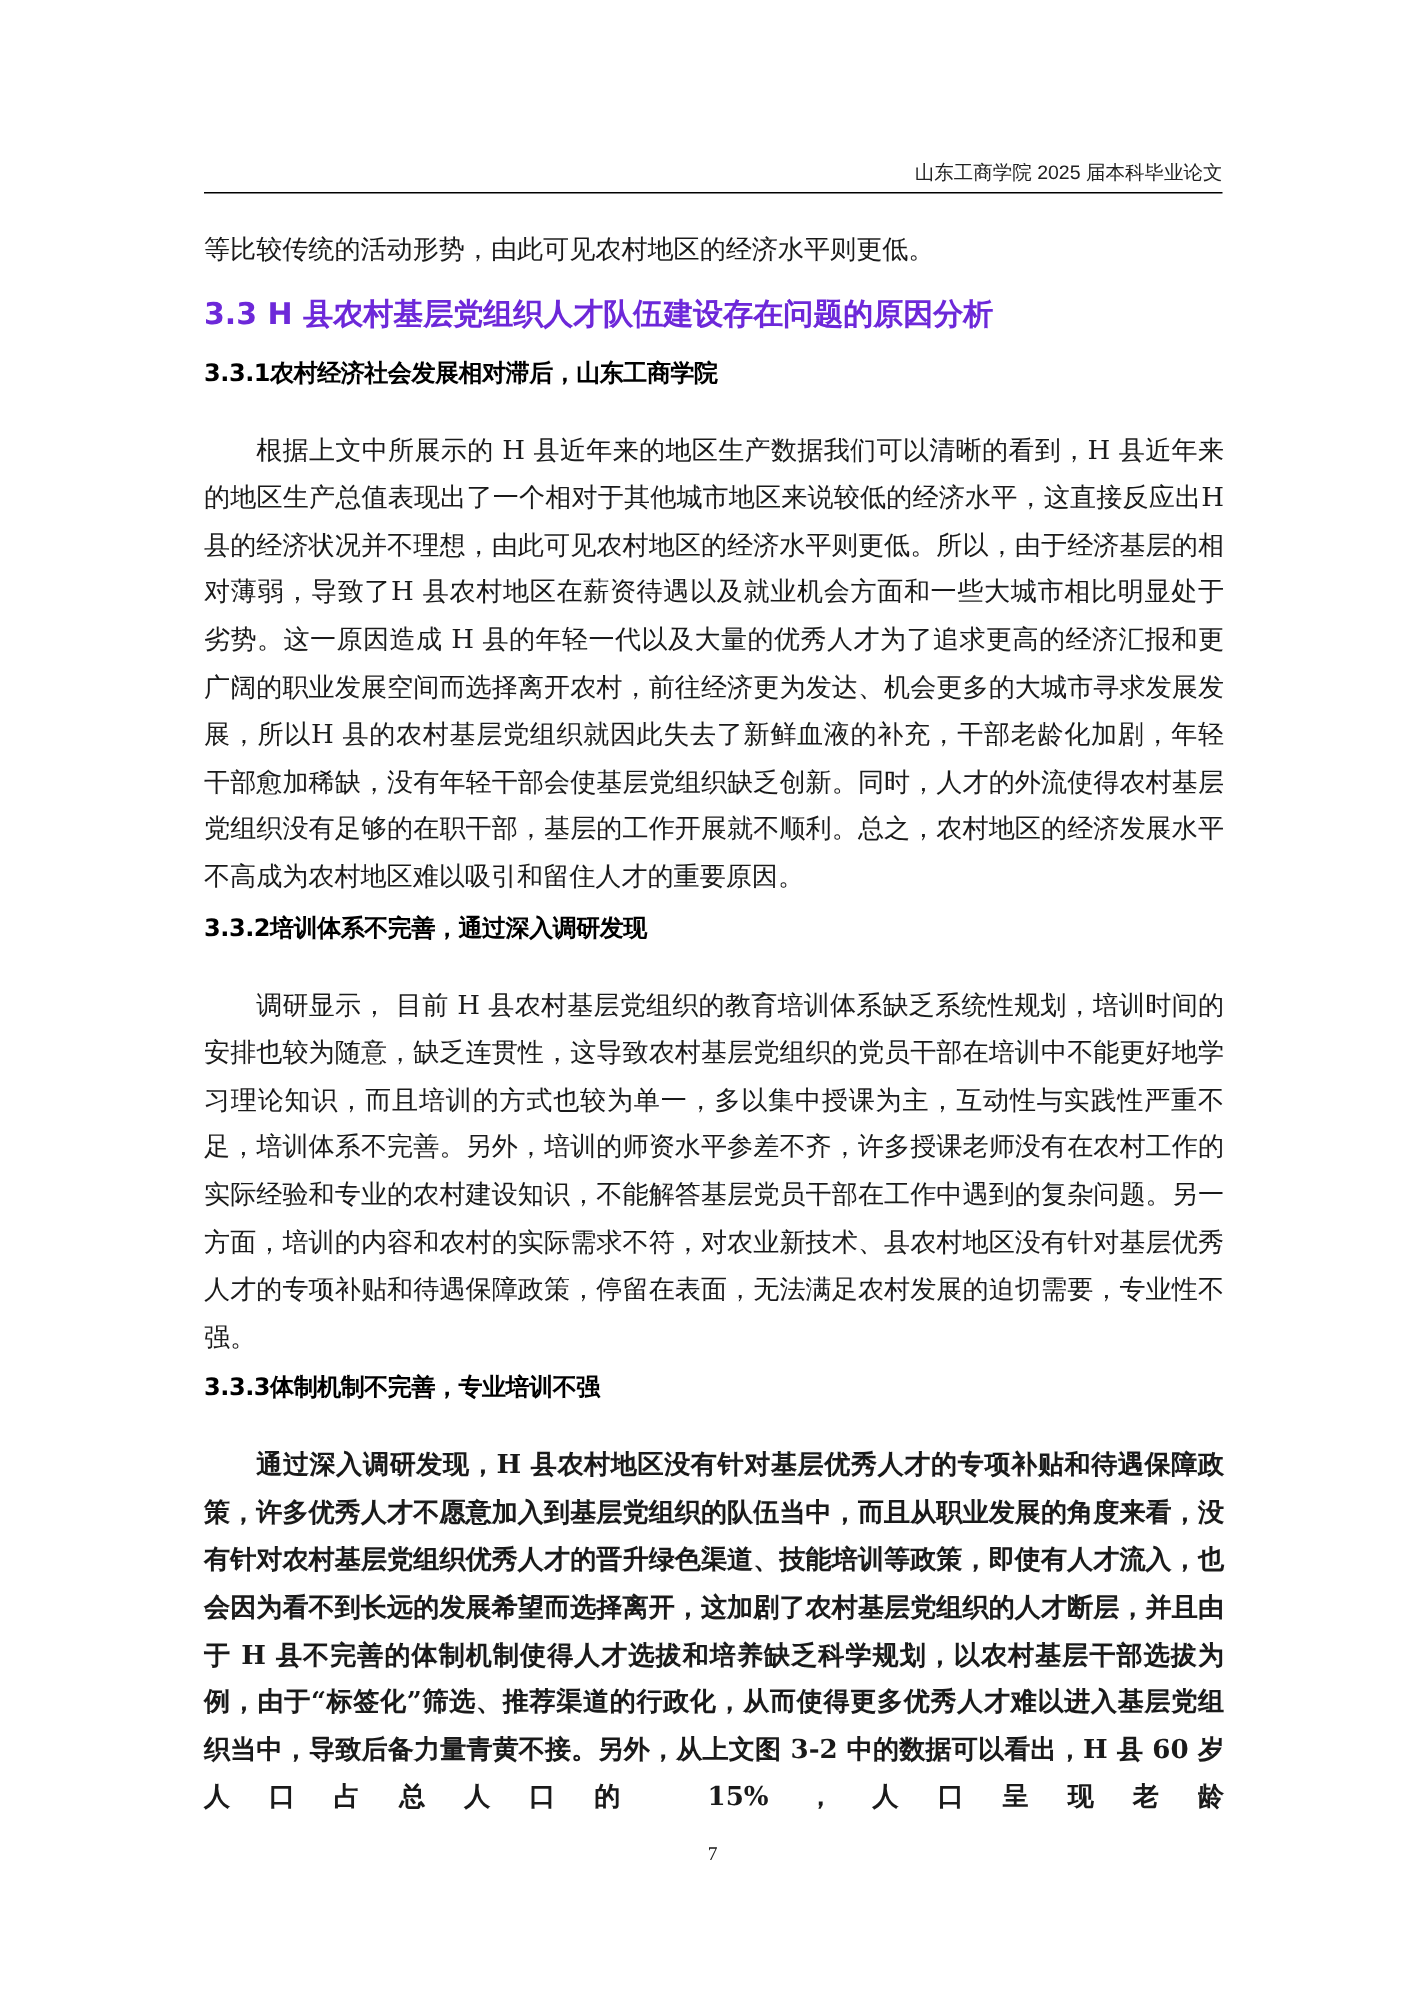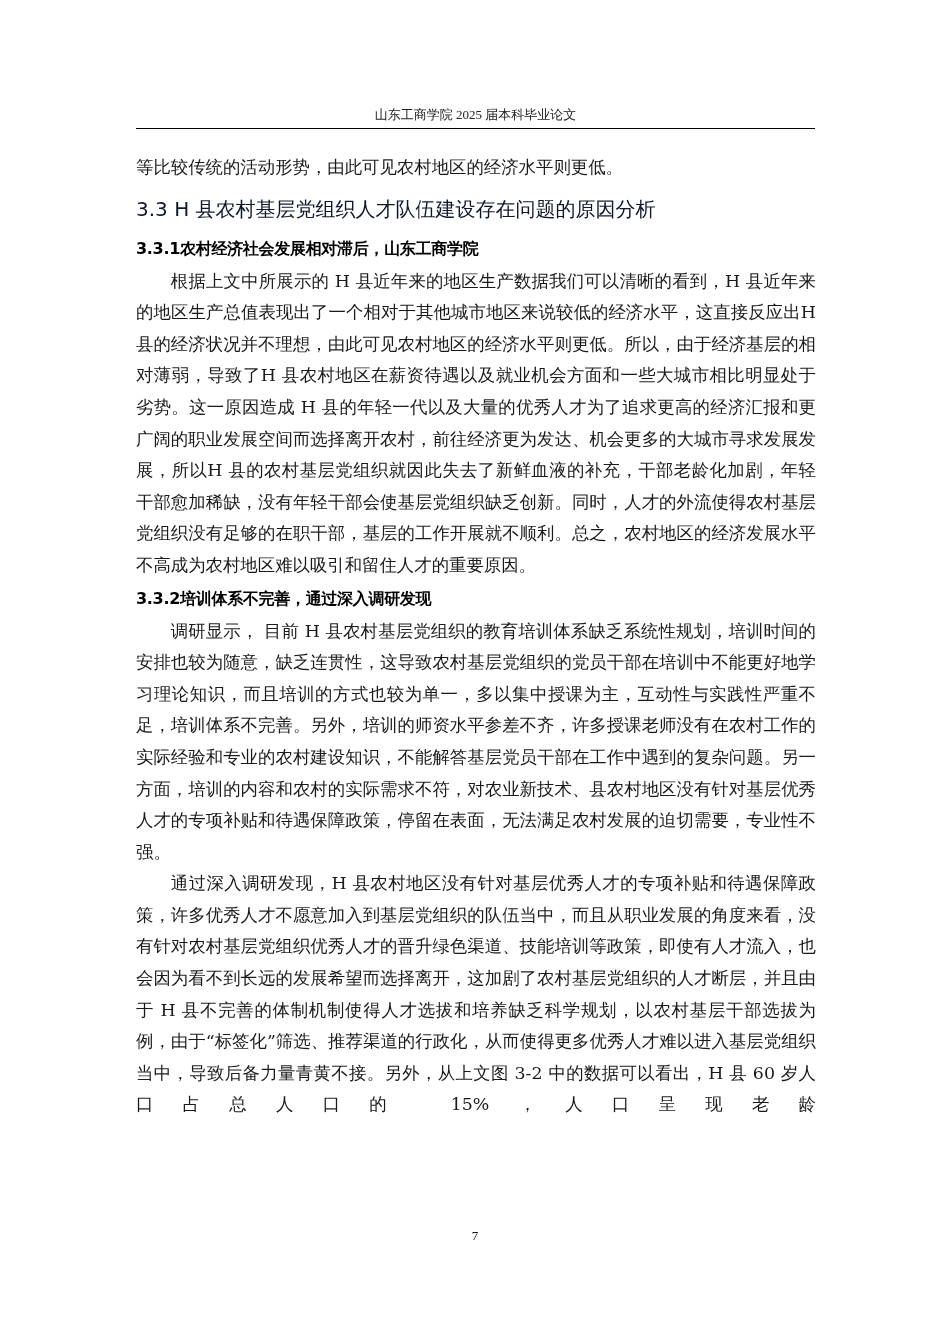--- a/index.html
+++ b/index.html
@@ -1,25 +1,25 @@
 <!DOCTYPE html>
 <html><head>
 <meta charset="utf-8">
 <style>
   html, body { margin:0; padding:0; background:#ffffff; }
   body { width:950px; height:1344px; position:relative; overflow:hidden; color:#111; }
   .page { position:absolute; left:0; top:0; width:950px; height:1344px; }
-  .header { position:absolute; left:136px; width:679px; top:106px; text-align:center;
-    font-family:Liberation Serif, serif; font-size:13px; color:#222; }
+  .header { position:absolute; left:136px; width:679px; top:106px; text-align:right;
+    font-family:Liberation Sans, sans-serif; font-size:13px; color:#222; }
   .header-rule { position:absolute; left:136px; width:679px; top:128px; height:0; border-top:1.3px solid #000; }
   .body { position:absolute; left:136px; width:680px; top:152px;
     font-family:"DejaVu Serif","Liberation Serif",serif; font-size:17.4px; line-height:31.6px; color:#1a1a1a; }
   .p { margin:0; text-align:justify; text-align-last:left; }
-  .indent { text-indent:2em; }
-  .h2 { margin:6px 0 4px 0; font-family:"DejaVu Sans","Liberation Sans",sans-serif; font-weight:normal; font-size:20px; line-height:38px; color:#0f172a; }
+  .indent { text-indent:2em;margin-top:20px; }
+  .h2 { margin:6px 0 4px 0; font-family:"DejaVu Sans","Liberation Sans",sans-serif; font-weight:bold; font-size:20px; line-height:38px; color:#6d28d9; }
   .h3 { margin:0; font-family:"DejaVu Sans","Liberation Sans",sans-serif; font-weight:bold; font-size:16px; line-height:34px; color:#000; letter-spacing:-0.3px; }
   .pagenum { position:absolute; left:0; width:950px; top:1228px; text-align:center;
     font-family:"Liberation Serif","DejaVu Serif",serif; font-size:13px; color:#111; }
 </style>
 </head>
 <body>
 
 <div class="page">
   <div class="header">山东工商学院 2025 届本科毕业论文</div>
   <div class="header-rule"></div>
@@ -27,17 +27,18 @@
   <div class="body">
     <p class="p">等比较传统的活动形势，由此可见农村地区的经济水平则更低。</p>
     <h2 class="h2">3.3 H 县农村基层党组织人才队伍建设存在问题的原因分析</h2>
 
     <h3 class="h3">3.3.1农村经济社会发展相对滞后，山东工商学院</h3>
     <p class="p indent">根据上文中所展示的 H 县近年来的地区生产数据我们可以清晰的看到，H 县近年来的地区生产总值表现出了一个相对于其他城市地区来说较低的经济水平，这直接反应出H 县的经济状况并不理想，由此可见农村地区的经济水平则更低。所以，由于经济基层的相对薄弱，导致了H 县农村地区在薪资待遇以及就业机会方面和一些大城市相比明显处于劣势。这一原因造成 H 县的年轻一代以及大量的优秀人才为了追求更高的经济汇报和更广阔的职业发展空间而选择离开农村，前往经济更为发达、机会更多的大城市寻求发展发展，所以H 县的农村基层党组织就因此失去了新鲜血液的补充，干部老龄化加剧，年轻干部愈加稀缺，没有年轻干部会使基层党组织缺乏创新。同时，人才的外流使得农村基层党组织没有足够的在职干部，基层的工作开展就不顺利。总之，农村地区的经济发展水平不高成为农村地区难以吸引和留住人才的重要原因。</p>
 
     <h3 class="h3">3.3.2培训体系不完善，通过深入调研发现</h3>
     <p class="p indent">调研显示， 目前 H 县农村基层党组织的教育培训体系缺乏系统性规划，培训时间的安排也较为随意，缺乏连贯性，这导致农村基层党组织的党员干部在培训中不能更好地学习理论知识，而且培训的方式也较为单一，多以集中授课为主，互动性与实践性严重不足，培训体系不完善。另外，培训的师资水平参差不齐，许多授课老师没有在农村工作的实际经验和专业的农村建设知识，不能解答基层党员干部在工作中遇到的复杂问题。另一方面，培训的内容和农村的实际需求不符，对农业新技术、县农村地区没有针对基层优秀人才的专项补贴和待遇保障政策，停留在表面，无法满足农村发展的迫切需要，专业性不强。</p>
 
-    <p class="p indent" style="text-align-last:justify;">通过深入调研发现，H 县农村地区没有针对基层优秀人才的专项补贴和待遇保障政策，许多优秀人才不愿意加入到基层党组织的队伍当中，而且从职业发展的角度来看，没有针对农村基层党组织优秀人才的晋升绿色渠道、技能培训等政策，即使有人才流入，也会因为看不到长远的发展希望而选择离开，这加剧了农村基层党组织的人才断层，并且由于 H 县不完善的体制机制使得人才选拔和培养缺乏科学规划，以农村基层干部选拔为例，由于“标签化”筛选、推荐渠道的行政化，从而使得更多优秀人才难以进入基层党组织当中，导致后备力量青黄不接。另外，从上文图 3-2 中的数据可以看出，H 县 60 岁人口占总人口的 15%，人口呈现老龄</p>
+    <h3 class="h3">3.3.3体制机制不完善，专业培训不强</h3>
+    <p class="p indent" style="text-align-last:justify;font-weight:bold;">通过深入调研发现，H 县农村地区没有针对基层优秀人才的专项补贴和待遇保障政策，许多优秀人才不愿意加入到基层党组织的队伍当中，而且从职业发展的角度来看，没有针对农村基层党组织优秀人才的晋升绿色渠道、技能培训等政策，即使有人才流入，也会因为看不到长远的发展希望而选择离开，这加剧了农村基层党组织的人才断层，并且由于 H 县不完善的体制机制使得人才选拔和培养缺乏科学规划，以农村基层干部选拔为例，由于“标签化”筛选、推荐渠道的行政化，从而使得更多优秀人才难以进入基层党组织当中，导致后备力量青黄不接。另外，从上文图 3-2 中的数据可以看出，H 县 60 岁人口占总人口的 15%，人口呈现老龄</p>
   </div>
 
   <div class="pagenum">7</div>
 </div>
 
 </body></html>

